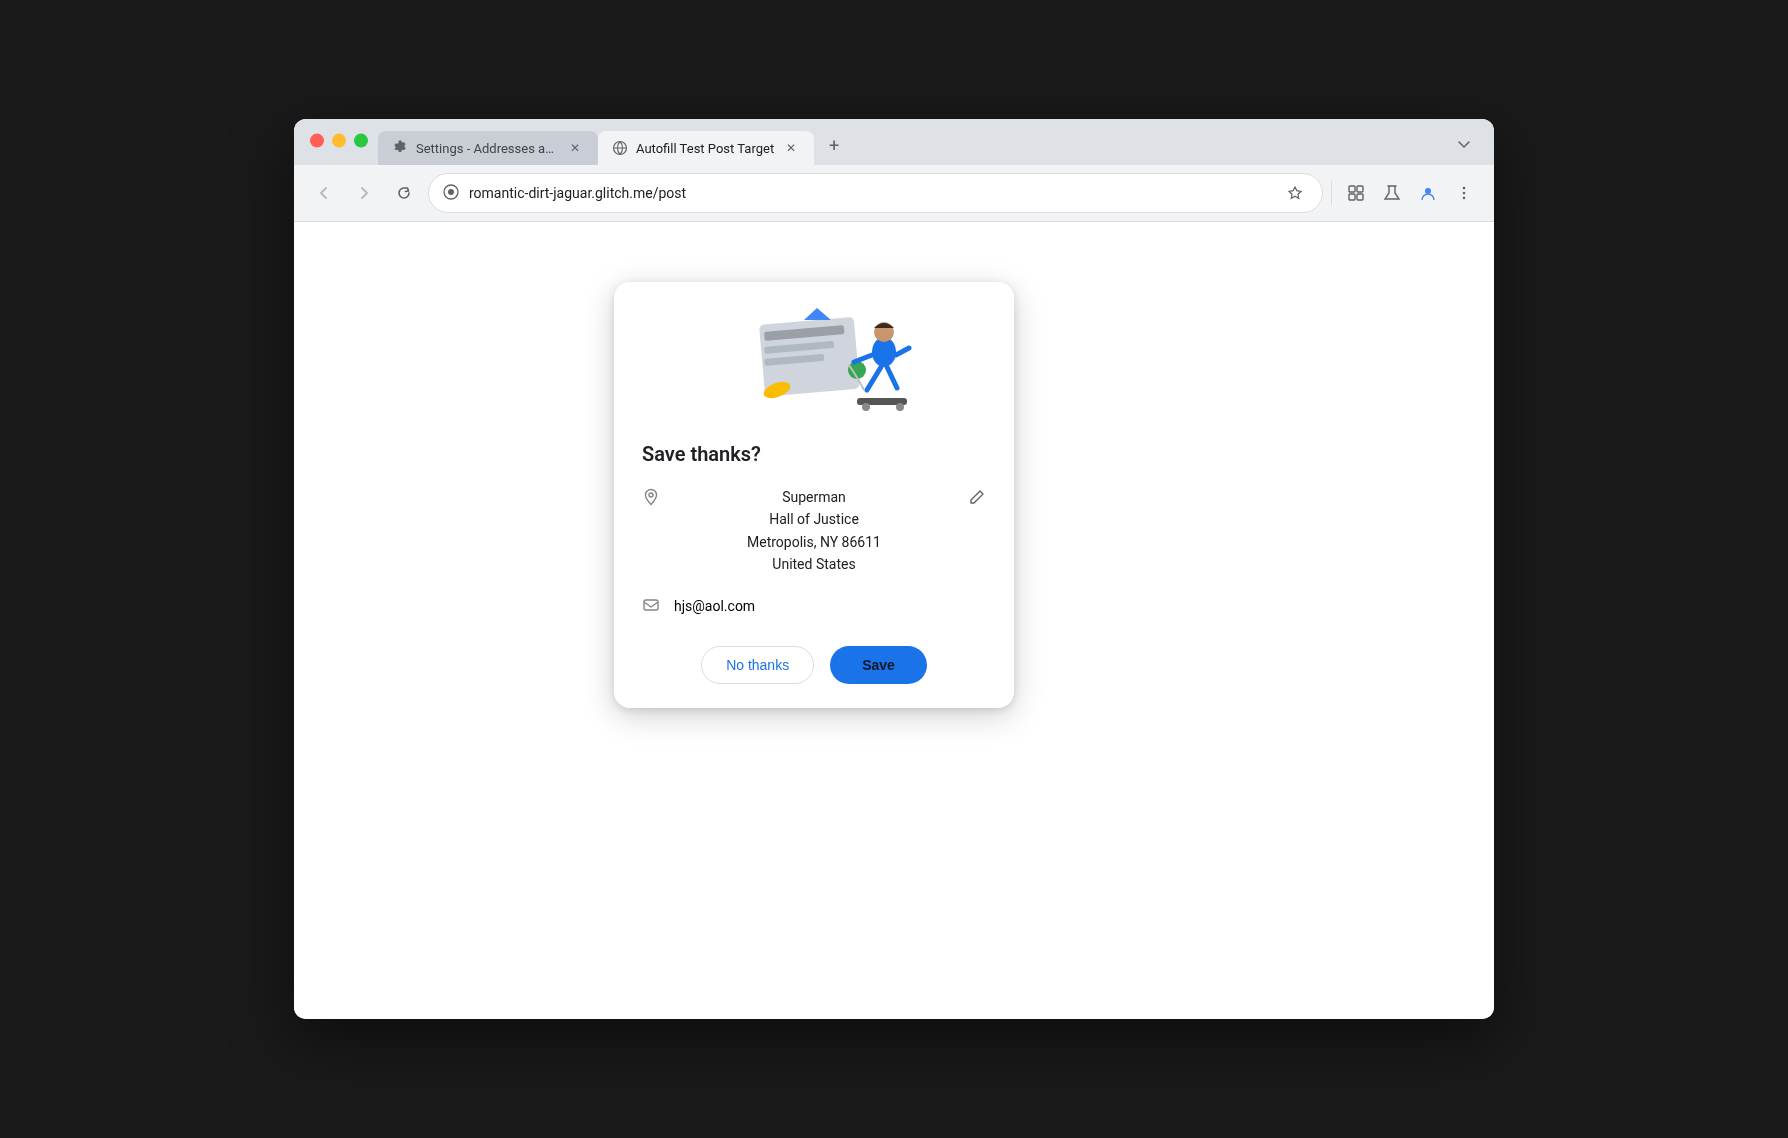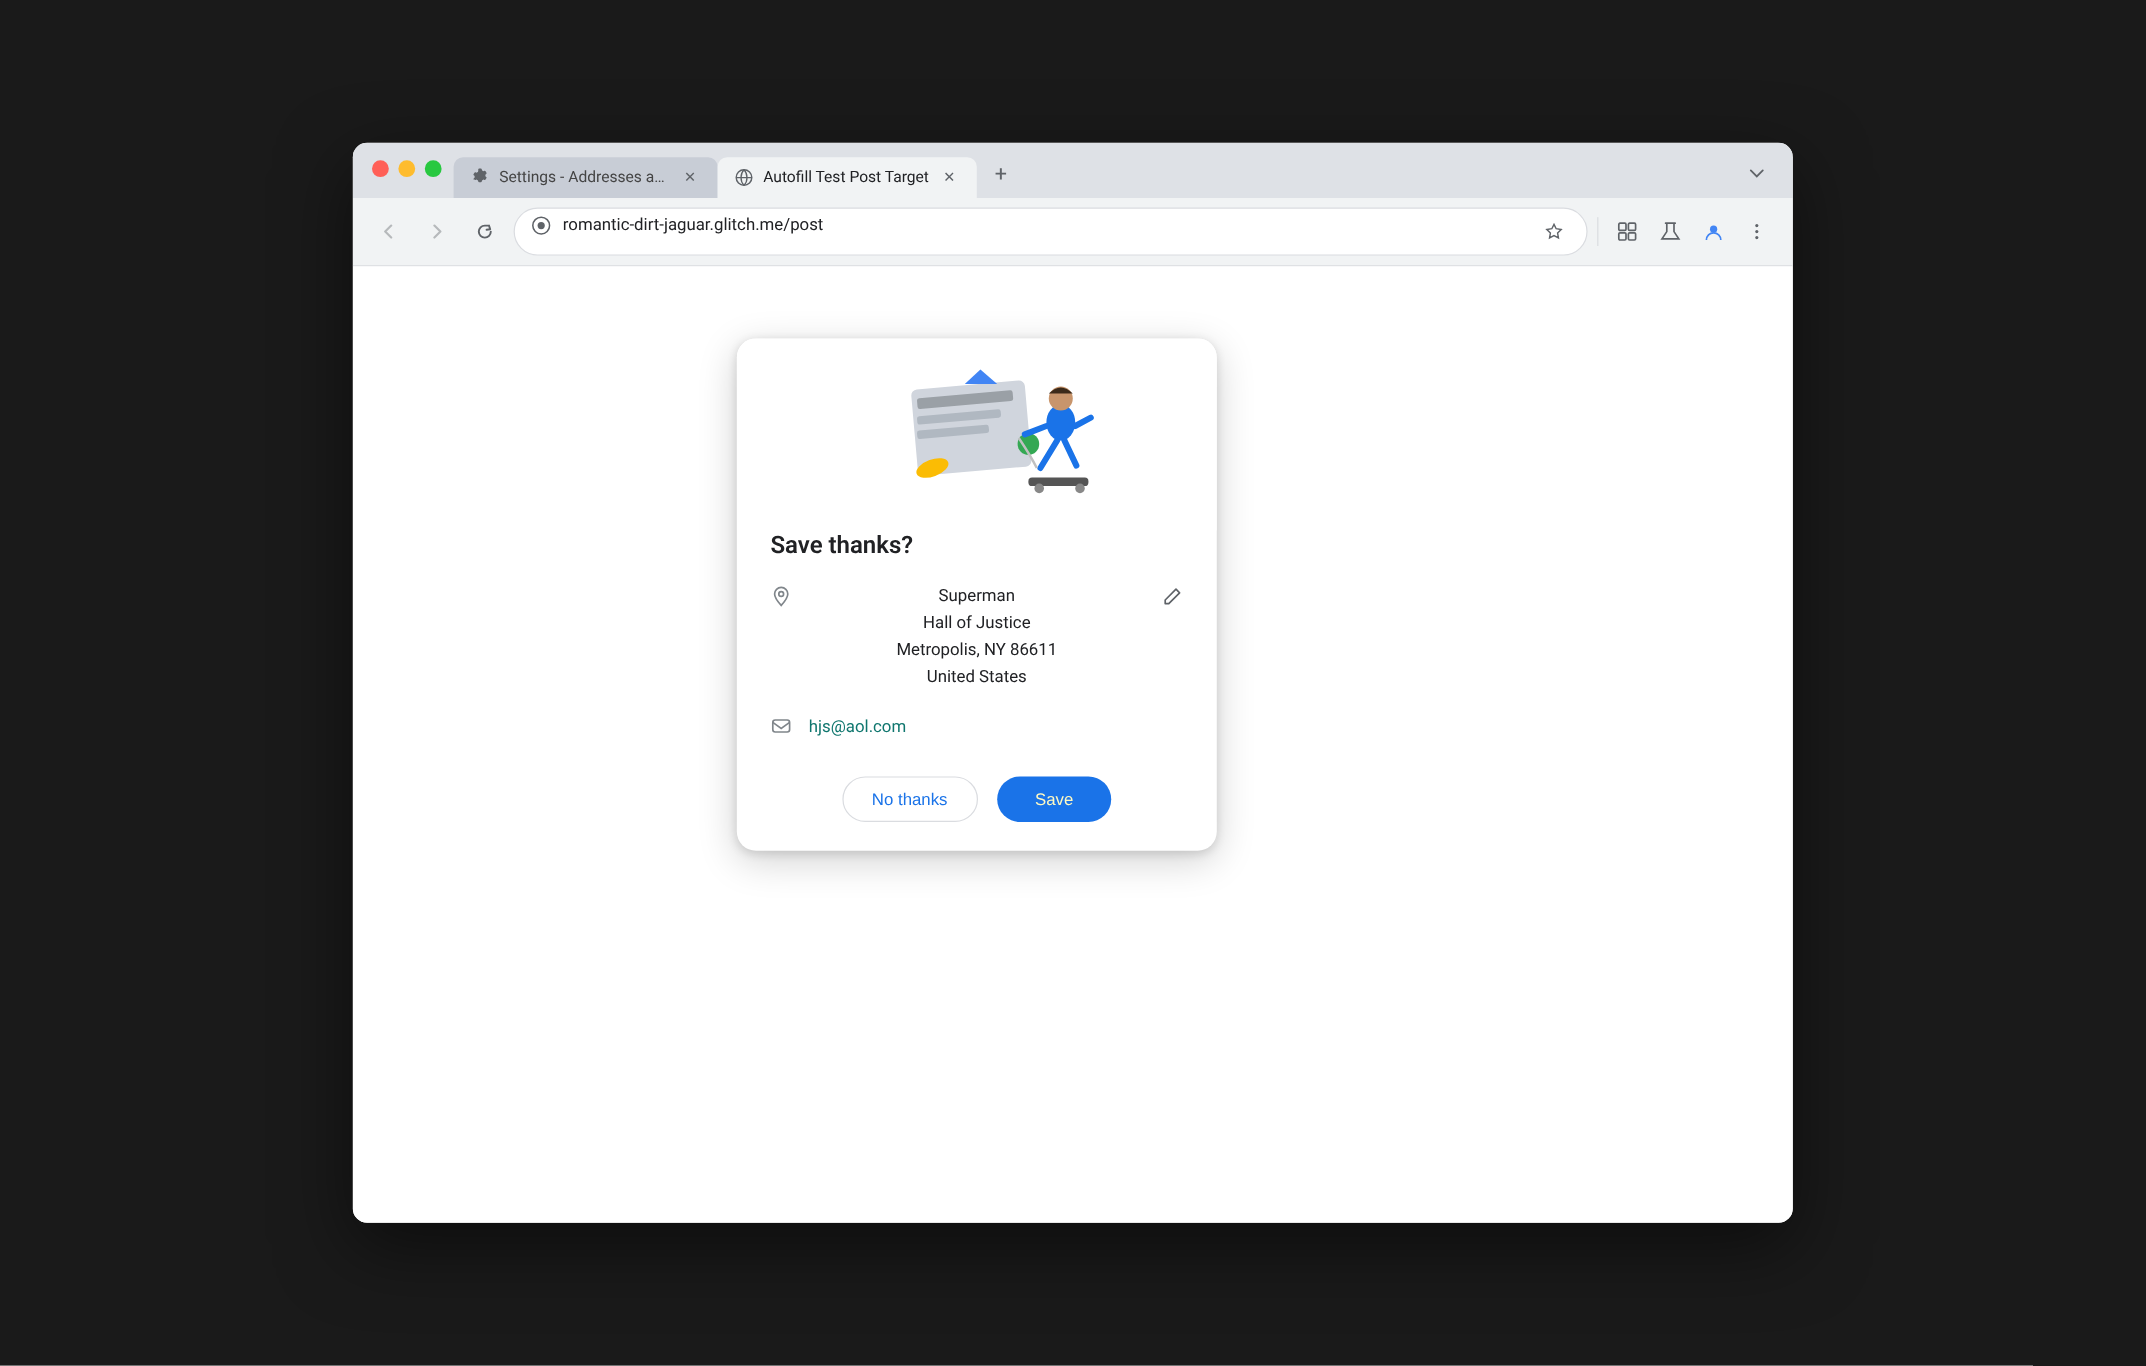--- a/index.html
+++ b/index.html
@@ -159,20 +159,21 @@
       color: #5f6368;
       font-size: 16px;
       border: none;
       background: transparent;
     }
     .nav-btn.disabled { opacity: 0.4; cursor: default; }
 
     .address-bar {
       flex: 1;
       display: flex;
+      align-items: center;
       background: #fff;
       border: 1px solid #dadce0;
       border-radius: 24px;
       padding: 6px 14px;
       gap: 10px;
     }
 
     .address-bar-icon {
       color: #5f6368;
       font-size: 14px;
@@ -312,21 +313,21 @@
     .email-section {
       display: flex;
       align-items: center;
       padding: 0 28px;
       gap: 14px;
       margin-bottom: 28px;
     }
 
     .email-text {
       font-size: 14px;
-      color: #0f766e;
+      color: #000000;
     }
 
     .popup-buttons {
       display: flex;
       justify-content: center;
       gap: 16px;
       padding: 0 44px;
     }
 
     .btn-no-thanks {
@@ -339,22 +340,22 @@
       color: #1a73e8;
       cursor: pointer;
     }
 
     .btn-save {
       padding: 10px 32px;
       border-radius: 24px;
       border: none;
       background: #1a73e8;
       font-size: 14px;
-      font-weight: 400;
-      color: #fef9c3;
+      font-weight: 700;
+      color: #0f172a;
       cursor: pointer;
     }
 
     .divider-line {
       width: 1px;
       height: 24px;
       background: #dadce0;
     }
   </style>
 </head>

